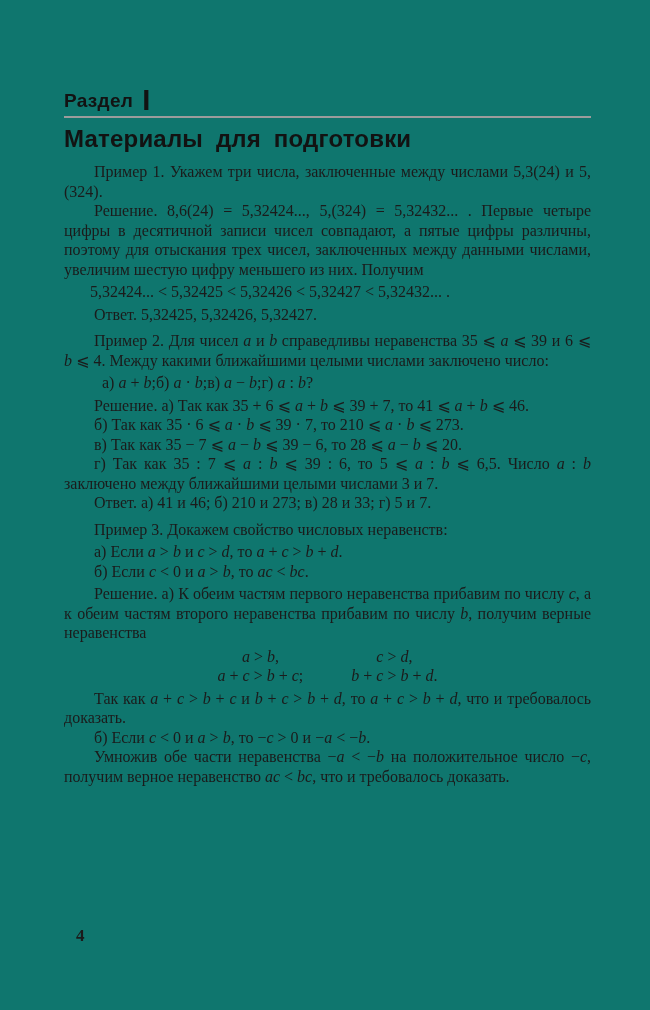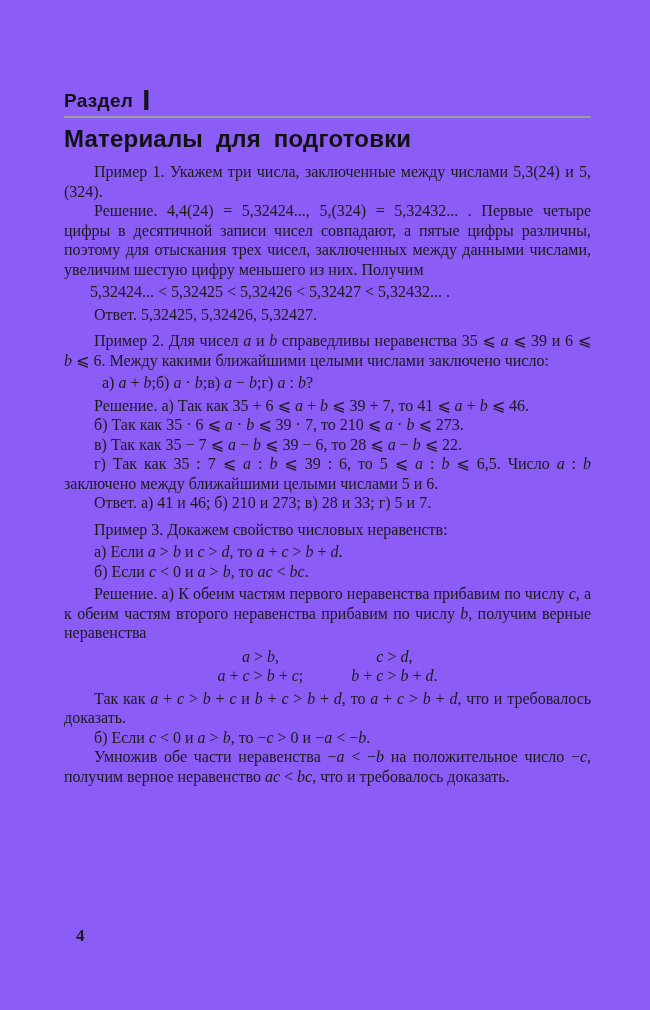--- a/index.html
+++ b/index.html
@@ -1,16 +1,16 @@
 <!DOCTYPE html>
 <html><head>
 <meta charset="utf-8">
 <style>
   html,body{margin:0;padding:0;background:#ffffff;}
-  .page{position:relative;width:650px;height:1010px;background:#8b5cf6;overflow:hidden;
+  .page{position:relative;width:650px;height:1010px;background:#0f766e;overflow:hidden;
         font-family:"Liberation Serif","DejaVu Serif","DejaVu Sans",serif;color:#1b1b1b;}
   .content{position:absolute;left:64px;top:88px;width:527px;}
   .hdr{font-family:"Liberation Sans","DejaVu Sans",sans-serif;font-weight:700;color:#121212;}
   .section-row{font-size:19px;line-height:24px;letter-spacing:.3px;}
   .section-numeral{font-size:29px;margin-left:9px;vertical-align:-3px;}
   .rule{height:0;border-top:2px solid #9c9c9c;margin-top:3px;}
   .title{margin:6px 0 0;font-size:24px;line-height:30px;word-spacing:6px;letter-spacing:.2px;}
   .chapter{margin:6px 0 0;font-size:20px;line-height:24px;text-align:right;word-spacing:4px;}
   .bodytext{margin-top:8px;font-size:16px;line-height:19.5px;text-align:justify;}
   .para{margin:0;text-indent:30px;}
@@ -37,35 +37,35 @@
     <div class="rule"></div>
 
     <h1 class="title hdr">
       <span>Материалы для подготовки</span><br>
     </h1>
 
 
     <div class="bodytext">
 
       <p class="para"><span class="b">Пример 1.</span><span> Укажем три числа, заключенные между числами 5,3(24) и 5,(324).</span></p>
-      <p class="para"><span class="b">Решение.</span><span> 4,4(24) = 5,32424..., 5,(324) = 5,32432... . Первые четыре цифры в десятичной записи чисел совпадают, а пятые цифры различны, поэтому для отыскания трех чисел, заключенных между данными числами, увеличим шестую цифру меньшего из них. Получим</span></p>
+      <p class="para"><span class="b">Решение.</span><span> 8,6(24) = 5,32424..., 5,(324) = 5,32432... . Первые четыре цифры в десятичной записи чисел совпадают, а пятые цифры различны, поэтому для отыскания трех чисел, заключенных между данными числами, увеличим шестую цифру меньшего из них. Получим</span></p>
       <p class="formula-line"><span>5,32424... &lt; 5,32425 &lt; 5,32426 &lt; 5,32427 &lt; 5,32432... .</span></p>
       <p class="para mt2"><span class="b">Ответ.</span><span> 5,32425, 5,32426, 5,32427.</span></p>
 
-      <p class="para mt"><span class="b">Пример 2.</span><span> Для чисел </span><span class="i">a</span><span> и </span><span class="i">b</span><span> справедливы неравенства 35 ⩽ </span><span class="i">a</span><span> ⩽ 39 и 6 ⩽ </span><span class="i">b</span><span> ⩽ 6. Между какими ближайшими целыми числами заключено число:</span></p>
+      <p class="para mt"><span class="b">Пример 2.</span><span> Для чисел </span><span class="i">a</span><span> и </span><span class="i">b</span><span> справедливы неравенства 35 ⩽ </span><span class="i">a</span><span> ⩽ 39 и 6 ⩽ </span><span class="i">b</span><span> ⩽ 4. Между какими ближайшими целыми числами заключено число:</span></p>
       <div class="options">
         <span class="opt"><span>а) </span><span class="i">a</span><span> + </span><span class="i">b</span><span>;</span></span>
         <span class="opt"><span>б) </span><span class="i">a</span><span> · </span><span class="i">b</span><span>;</span></span>
         <span class="opt"><span>в) </span><span class="i">a</span><span> − </span><span class="i">b</span><span>;</span></span>
         <span class="opt"><span>г) </span><span class="i">a</span><span> : </span><span class="i">b</span><span>?</span></span>
       </div>
       <p class="para"><span class="b">Решение.</span><span> а) Так как 35 + 6 ⩽ </span><span class="i">a</span><span> + </span><span class="i">b</span><span> ⩽ 39 + 7, то 41 ⩽ </span><span class="i">a</span><span> + </span><span class="i">b</span><span> ⩽ 46.</span></p>
       <p class="para"><span>б) Так как 35 · 6 ⩽ </span><span class="i">a</span><span> · </span><span class="i">b</span><span> ⩽ 39 · 7, то 210 ⩽ </span><span class="i">a</span><span> · </span><span class="i">b</span><span> ⩽ 273.</span></p>
-      <p class="para"><span>в) Так как 35 − 7 ⩽ </span><span class="i">a</span><span> − </span><span class="i">b</span><span> ⩽ 39 − 6, то 28 ⩽ </span><span class="i">a</span><span> − </span><span class="i">b</span><span> ⩽ 22.</span></p>
-      <p class="para"><span>г) Так как 35 : 7 ⩽ </span><span class="i">a</span><span> : </span><span class="i">b</span><span> ⩽ 39 : 6, то 5 ⩽ </span><span class="i">a</span><span> : </span><span class="i">b</span><span> ⩽ 6,5. Число </span><span class="i">a</span><span> : </span><span class="i">b</span><span> заключено между ближайшими целыми числами 5 и 6.</span></p>
+      <p class="para"><span>в) Так как 35 − 7 ⩽ </span><span class="i">a</span><span> − </span><span class="i">b</span><span> ⩽ 39 − 6, то 28 ⩽ </span><span class="i">a</span><span> − </span><span class="i">b</span><span> ⩽ 20.</span></p>
+      <p class="para"><span>г) Так как 35 : 7 ⩽ </span><span class="i">a</span><span> : </span><span class="i">b</span><span> ⩽ 39 : 6, то 5 ⩽ </span><span class="i">a</span><span> : </span><span class="i">b</span><span> ⩽ 6,5. Число </span><span class="i">a</span><span> : </span><span class="i">b</span><span> заключено между ближайшими целыми числами 3 и 7.</span></p>
       <p class="para"><span class="b">Ответ.</span><span> а) 41 и 46; б) 210 и 273; в) 28 и 33; г) 5 и 7.</span></p>
 
       <p class="para mt"><span class="b">Пример 3.</span><span> Докажем свойство числовых неравенств:</span></p>
       <p class="para mt2"><span>а) Если </span><span class="i">a</span><span> &gt; </span><span class="i">b</span><span> и </span><span class="i">c</span><span> &gt; </span><span class="i">d</span><span>, то </span><span class="i">a</span><span> + </span><span class="i">c</span><span> &gt; </span><span class="i">b</span><span> + </span><span class="i">d</span><span>.</span></p>
       <p class="para"><span>б) Если </span><span class="i">c</span><span> &lt; 0 и </span><span class="i">a</span><span> &gt; </span><span class="i">b</span><span>, то </span><span class="i">ac</span><span> &lt; </span><span class="i">bc</span><span>.</span></p>
       <p class="para mt2"><span class="b">Решение.</span><span> а) К обеим частям первого неравенства прибавим по числу </span><span class="i">c</span><span>, а к обеим частям второго неравенства прибавим по числу </span><span class="i">b</span><span>, получим верные неравенства</span></p>
 
       <div class="fcols">
         <div class="fcol">
           <div><span class="i">a</span><span> &gt; </span><span class="i">b</span><span>,</span></div>

